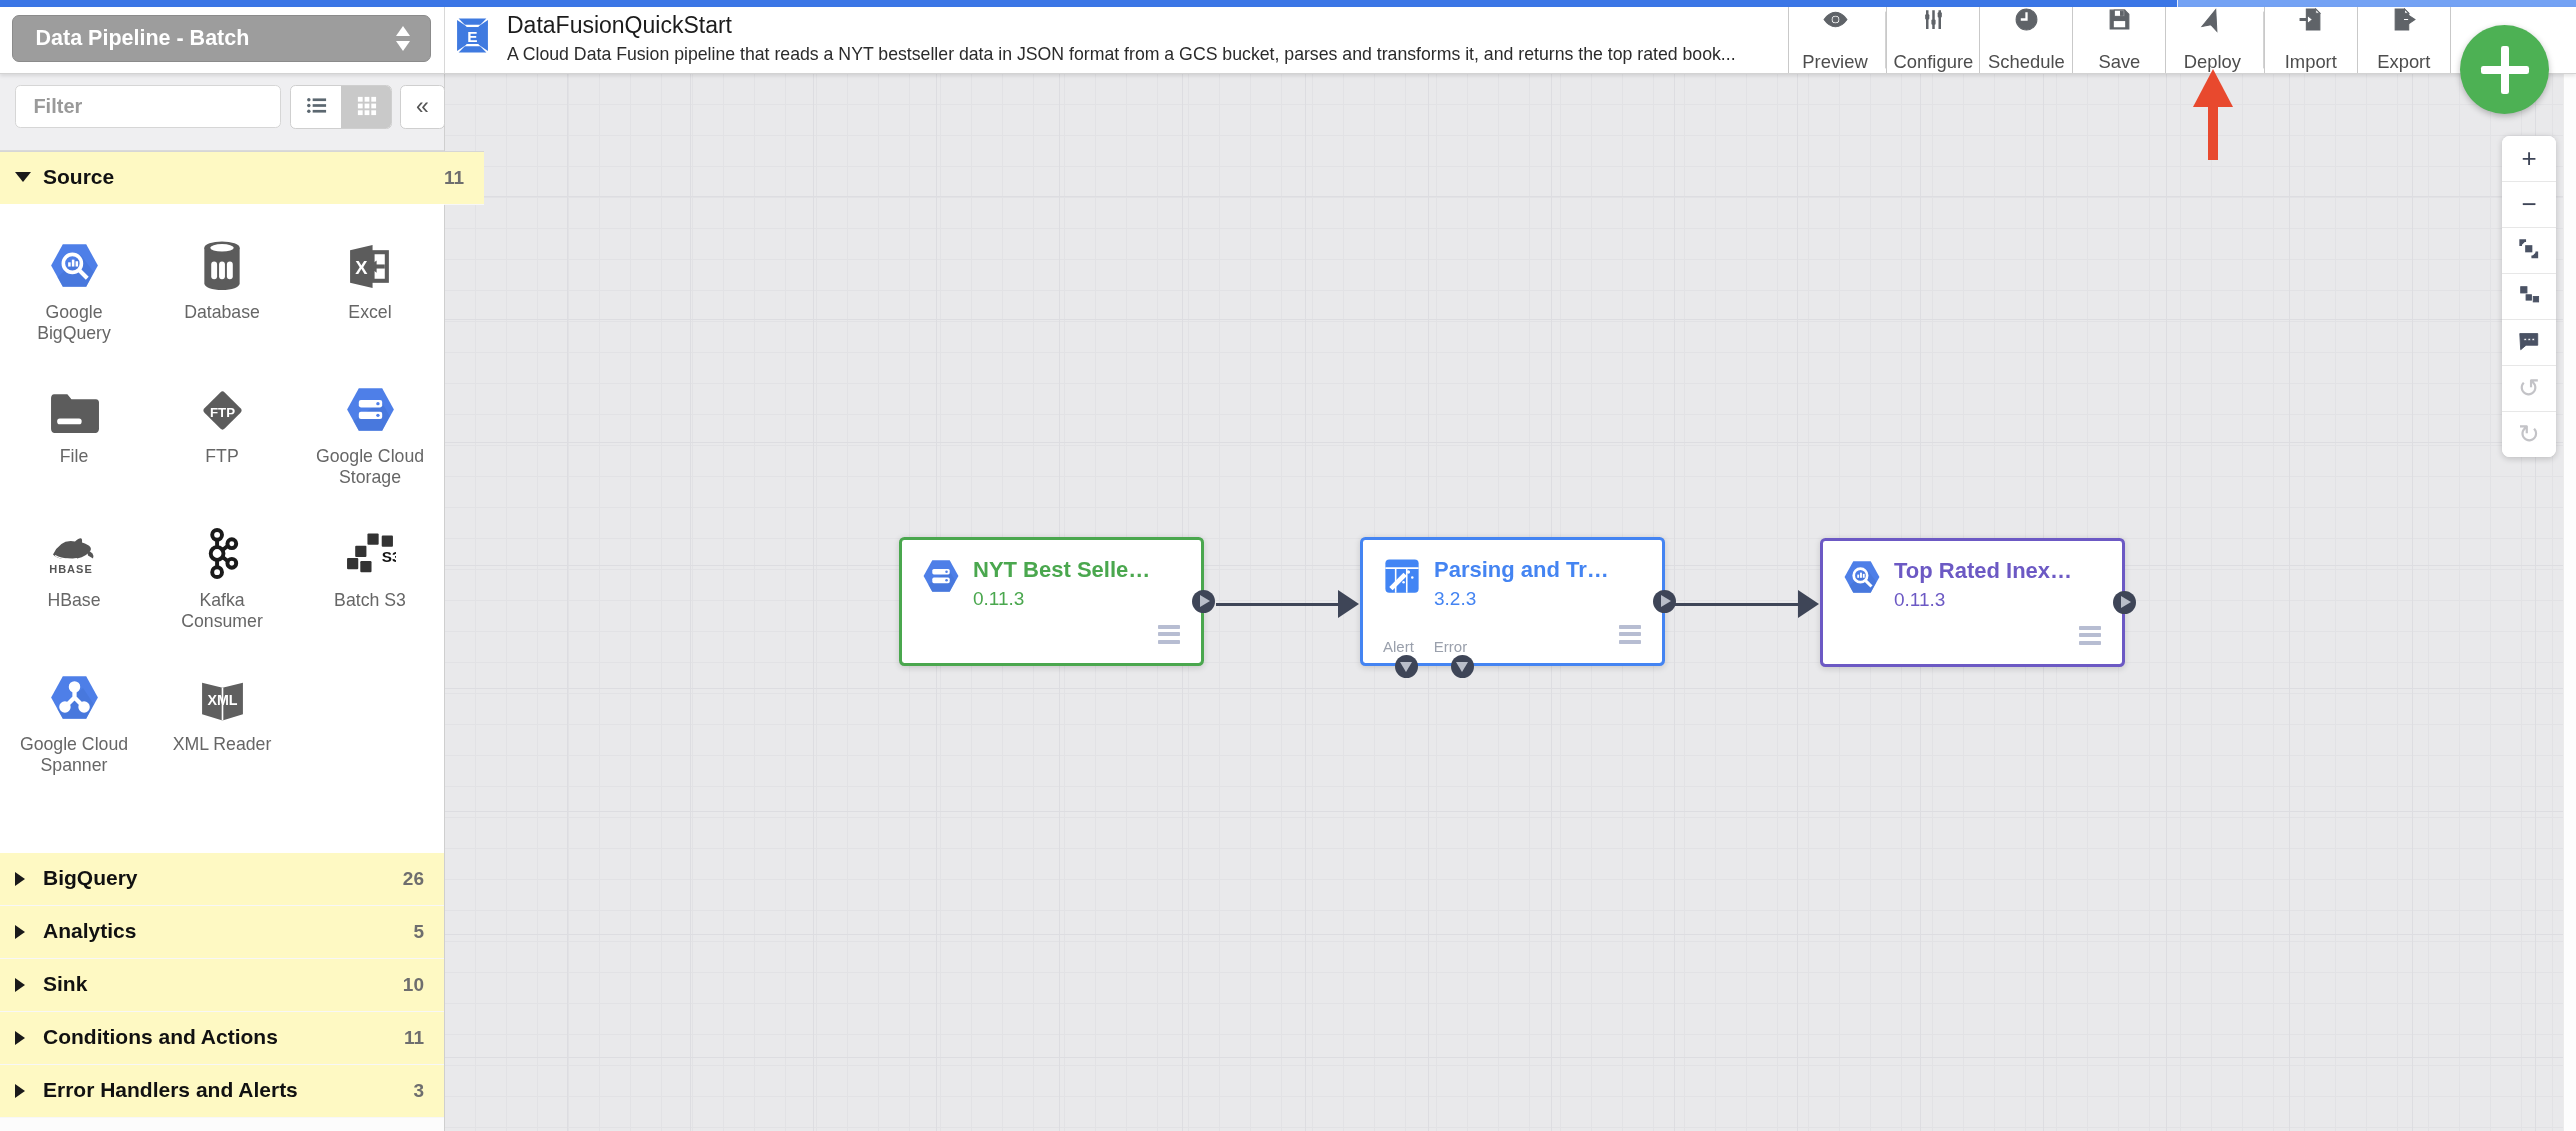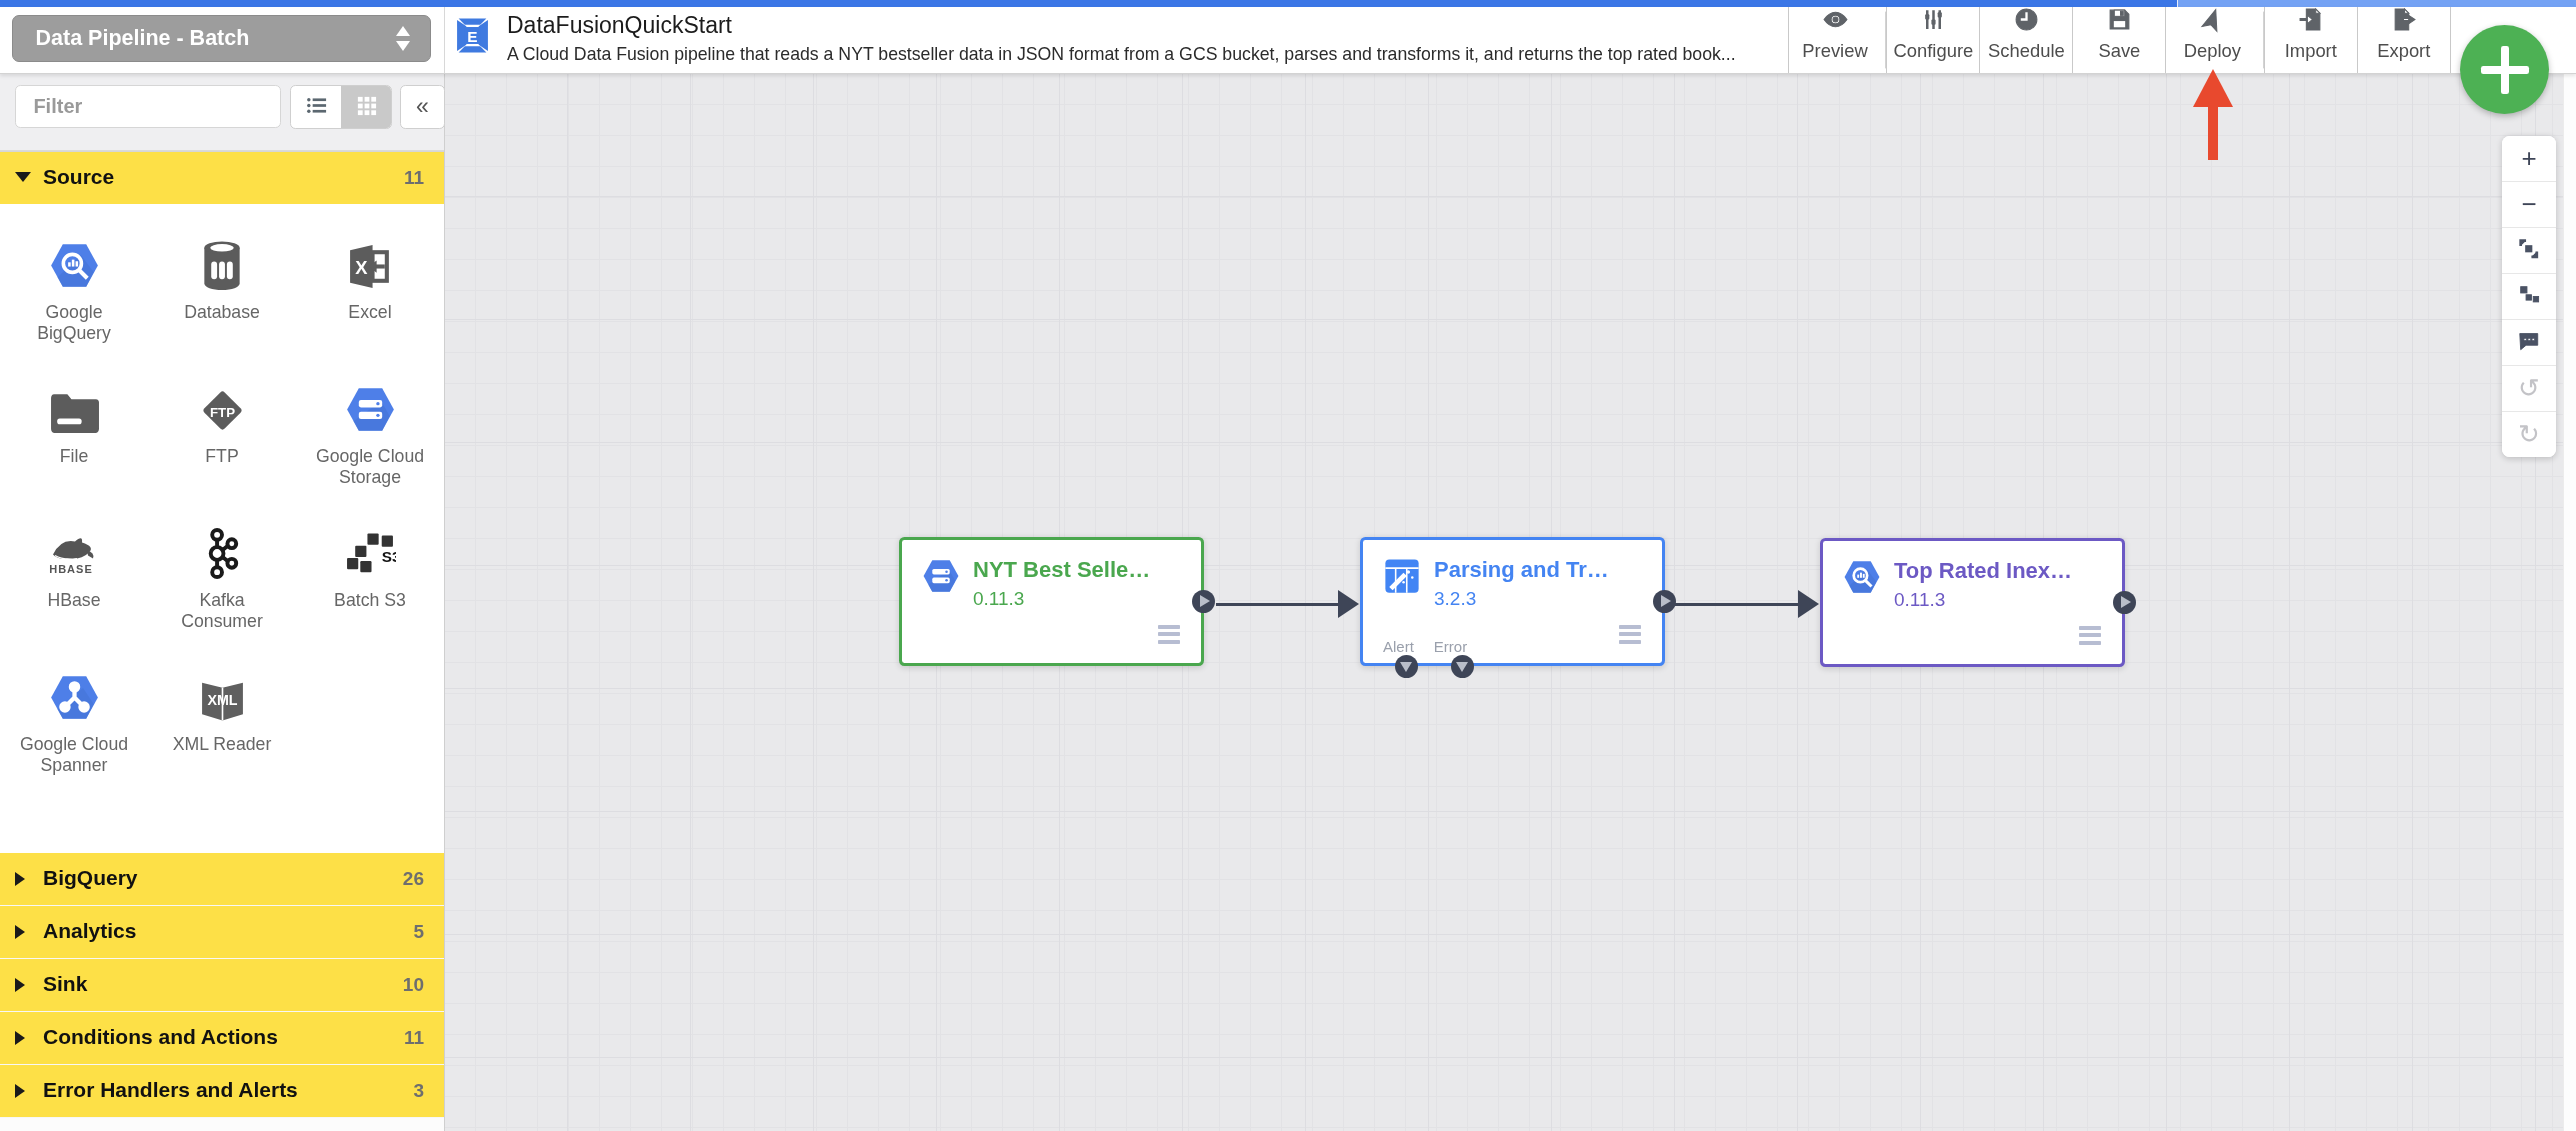--- a/index.html
+++ b/index.html
@@ -19,21 +19,21 @@
   .dd-arrows .up{top:1.5px;border-bottom:10px solid #fff;}
   .dd-arrows .dn{bottom:1.5px;border-top:10px solid #fff;}
   .hdr-divider{position:absolute;left:444px;top:0;width:0.8px;height:66px;background:#d8d8d8;}
   .logo{position:absolute;left:454px;top:10px;width:37px;height:37px;}
   .title{position:absolute;left:507px;top:4.6px;font-size:23px;font-weight:500;color:#1c1c1c;}
   .desc{position:absolute;left:507px;top:37px;width:1259px;font-size:17.7px;color:#2b2b2b;
         white-space:nowrap;overflow:hidden;text-overflow:ellipsis;}
   
   .toolbar{position:absolute;left:1788px;top:0;height:66px;display:flex;}
   .tbtn{position:relative;width:92px;height:66px;border-left:0.8px solid #c9c9c9;cursor:pointer;
-        display:flex;flex-direction:column;align-items:center;justify-content:flex-start;gap:4.6px;background:#fff;}
+        display:flex;flex-direction:column;align-items:center;justify-content:space-between;gap:4.6px;background:#fff;}
   .tbtn:last-child{border-right:0.8px solid #c9c9c9;}
   .tbtn.group{margin-left:5.4px;box-shadow:-5.4px 0 0 -4.6px #c9c9c9;}
   .tbtn svg{width:25px;height:25px;fill:#5f6368;stroke:#5f6368;}
   .tbtn .tlabel{font-size:18.4px;color:#4d4d4d;}
   
   .plus-btn{position:absolute;left:2460px;top:25px;width:89px;height:89px;border-radius:50%;
             background:#4db154;box-shadow:0 2.3px 6.1px rgba(0,0,0,.25);z-index:9;cursor:pointer;}
   .plus-btn::before,.plus-btn::after{content:"";position:absolute;background:#fff;border-radius:2.3px;}
   .plus-btn::before{left:21px;top:41px;width:48px;height:7.7px;}
   .plus-btn::after{left:41px;top:21px;width:7.7px;height:48px;}
@@ -46,21 +46,21 @@
                 font-family:"Liberation Sans",sans-serif;outline:none;}
   .filter-input::placeholder{color:#9a9a9a;font-weight:700;}
   .view-toggle{position:absolute;left:290px;top:11.5px;width:100px;height:42px;display:flex;
                border:0.8px solid #cfcfcf;border-radius:5.4px;overflow:hidden;background:#fff;}
   .vbtn{width:50px;height:42px;display:flex;align-items:center;justify-content:center;cursor:pointer;}
   .vbtn.active{background:#c9c9c9;}
   .vbtn svg{width:23px;height:23px;}
   .collapse-btn{position:absolute;left:400px;top:11.5px;width:43px;height:42px;background:#fff;border:0.8px solid #cfcfcf;
                 border-radius:5.4px;display:flex;align-items:center;justify-content:center;
                 font-size:23px;color:#555;cursor:pointer;}
-  .cat-row{position:relative;height:52px;background:#fde047;border-bottom:1.5px solid #f7f7f7;cursor:pointer;}
+  .cat-row{position:relative;height:52px;background:#fef9c3;border-bottom:1.5px solid #f7f7f7;cursor:pointer;padding-left:40px;}
   .cat-row .caret{position:absolute;left:15.4px;top:20px;width:0;height:0;}
   .caret.down{border-left:8.4px solid transparent;border-right:8.4px solid transparent;border-top:10.7px solid #1a1a1a;}
   .caret.right{border-top:7.7px solid transparent;border-bottom:7.7px solid transparent;border-left:10px solid #1a1a1a;margin-top:-1.5px;}
   .cat-row .clabel{position:absolute;left:43px;top:13px;font-size:21px;font-weight:700;color:#111;}
   .cat-row .ccount{position:absolute;right:20px;top:14.6px;font-size:19px;font-weight:700;color:#6e6e6e;}
   .src-header{position:absolute;left:0;top:78px;width:444px;border-top:0.8px solid #d6d6d6;}
   .plugins{position:absolute;left:0;top:131px;width:444px;height:649px;background:#fff;
            display:grid;grid-template-columns:repeat(3,1fr);align-content:start;padding-top:23px;box-sizing:border-box;}
   .plugin{height:144px;text-align:center;cursor:pointer;}
   .plugin .picon{height:64px;display:flex;align-items:flex-end;justify-content:center;}

